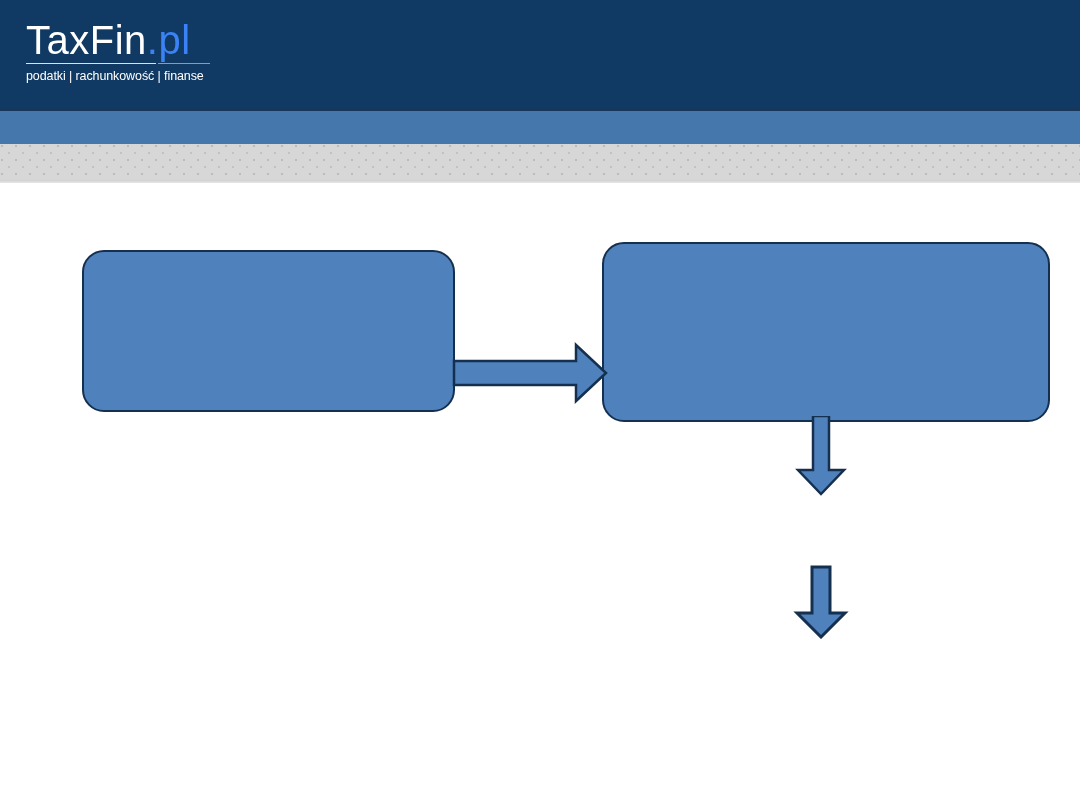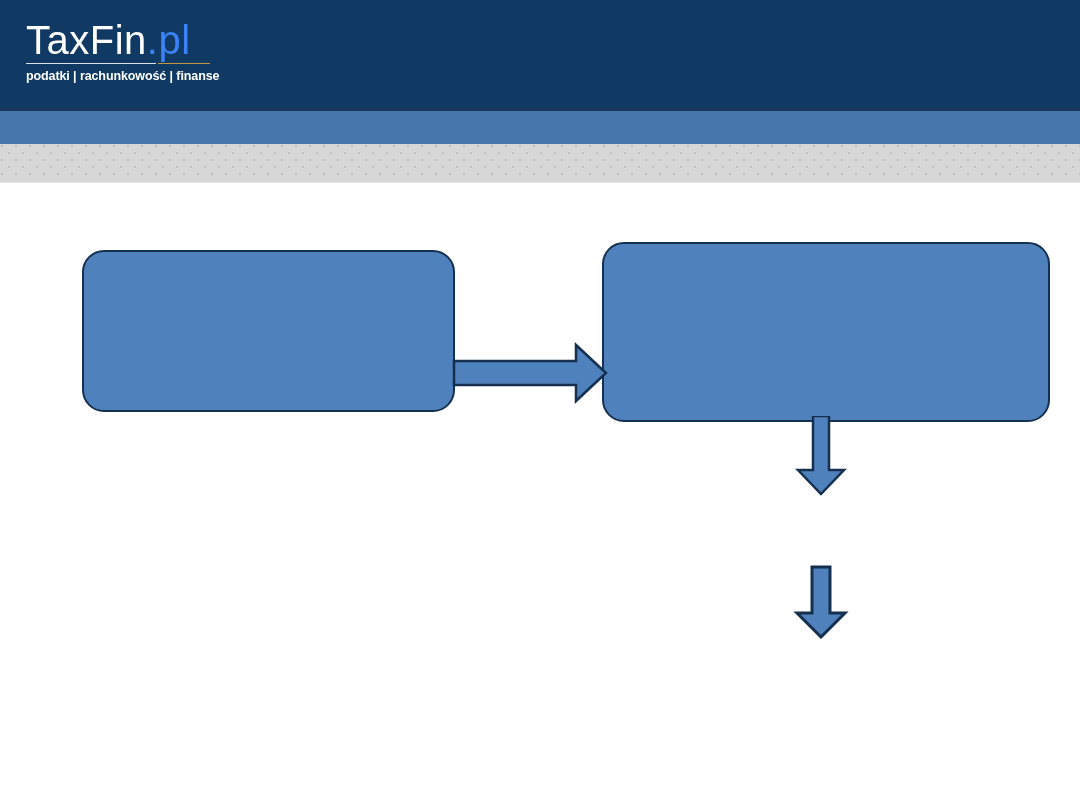--- a/index.html
+++ b/index.html
@@ -110,21 +110,21 @@
     left: 132px;
     top: 0;
     width: 52px;
     height: 1px;
     background: #c1963c;
   }
   .logo-tagline {
     margin-top: 4px;
     font-family: "Liberation Sans", sans-serif;
     font-size: 12.5px;
-    font-weight: 700;
+    font-weight: 400;
     color: #ffffff;
     letter-spacing: -0.1px;
     white-space: nowrap;
   }
 
   
   .node {
     position: absolute;
     background: #4f81bd;
     border: 2px solid #15304f;

